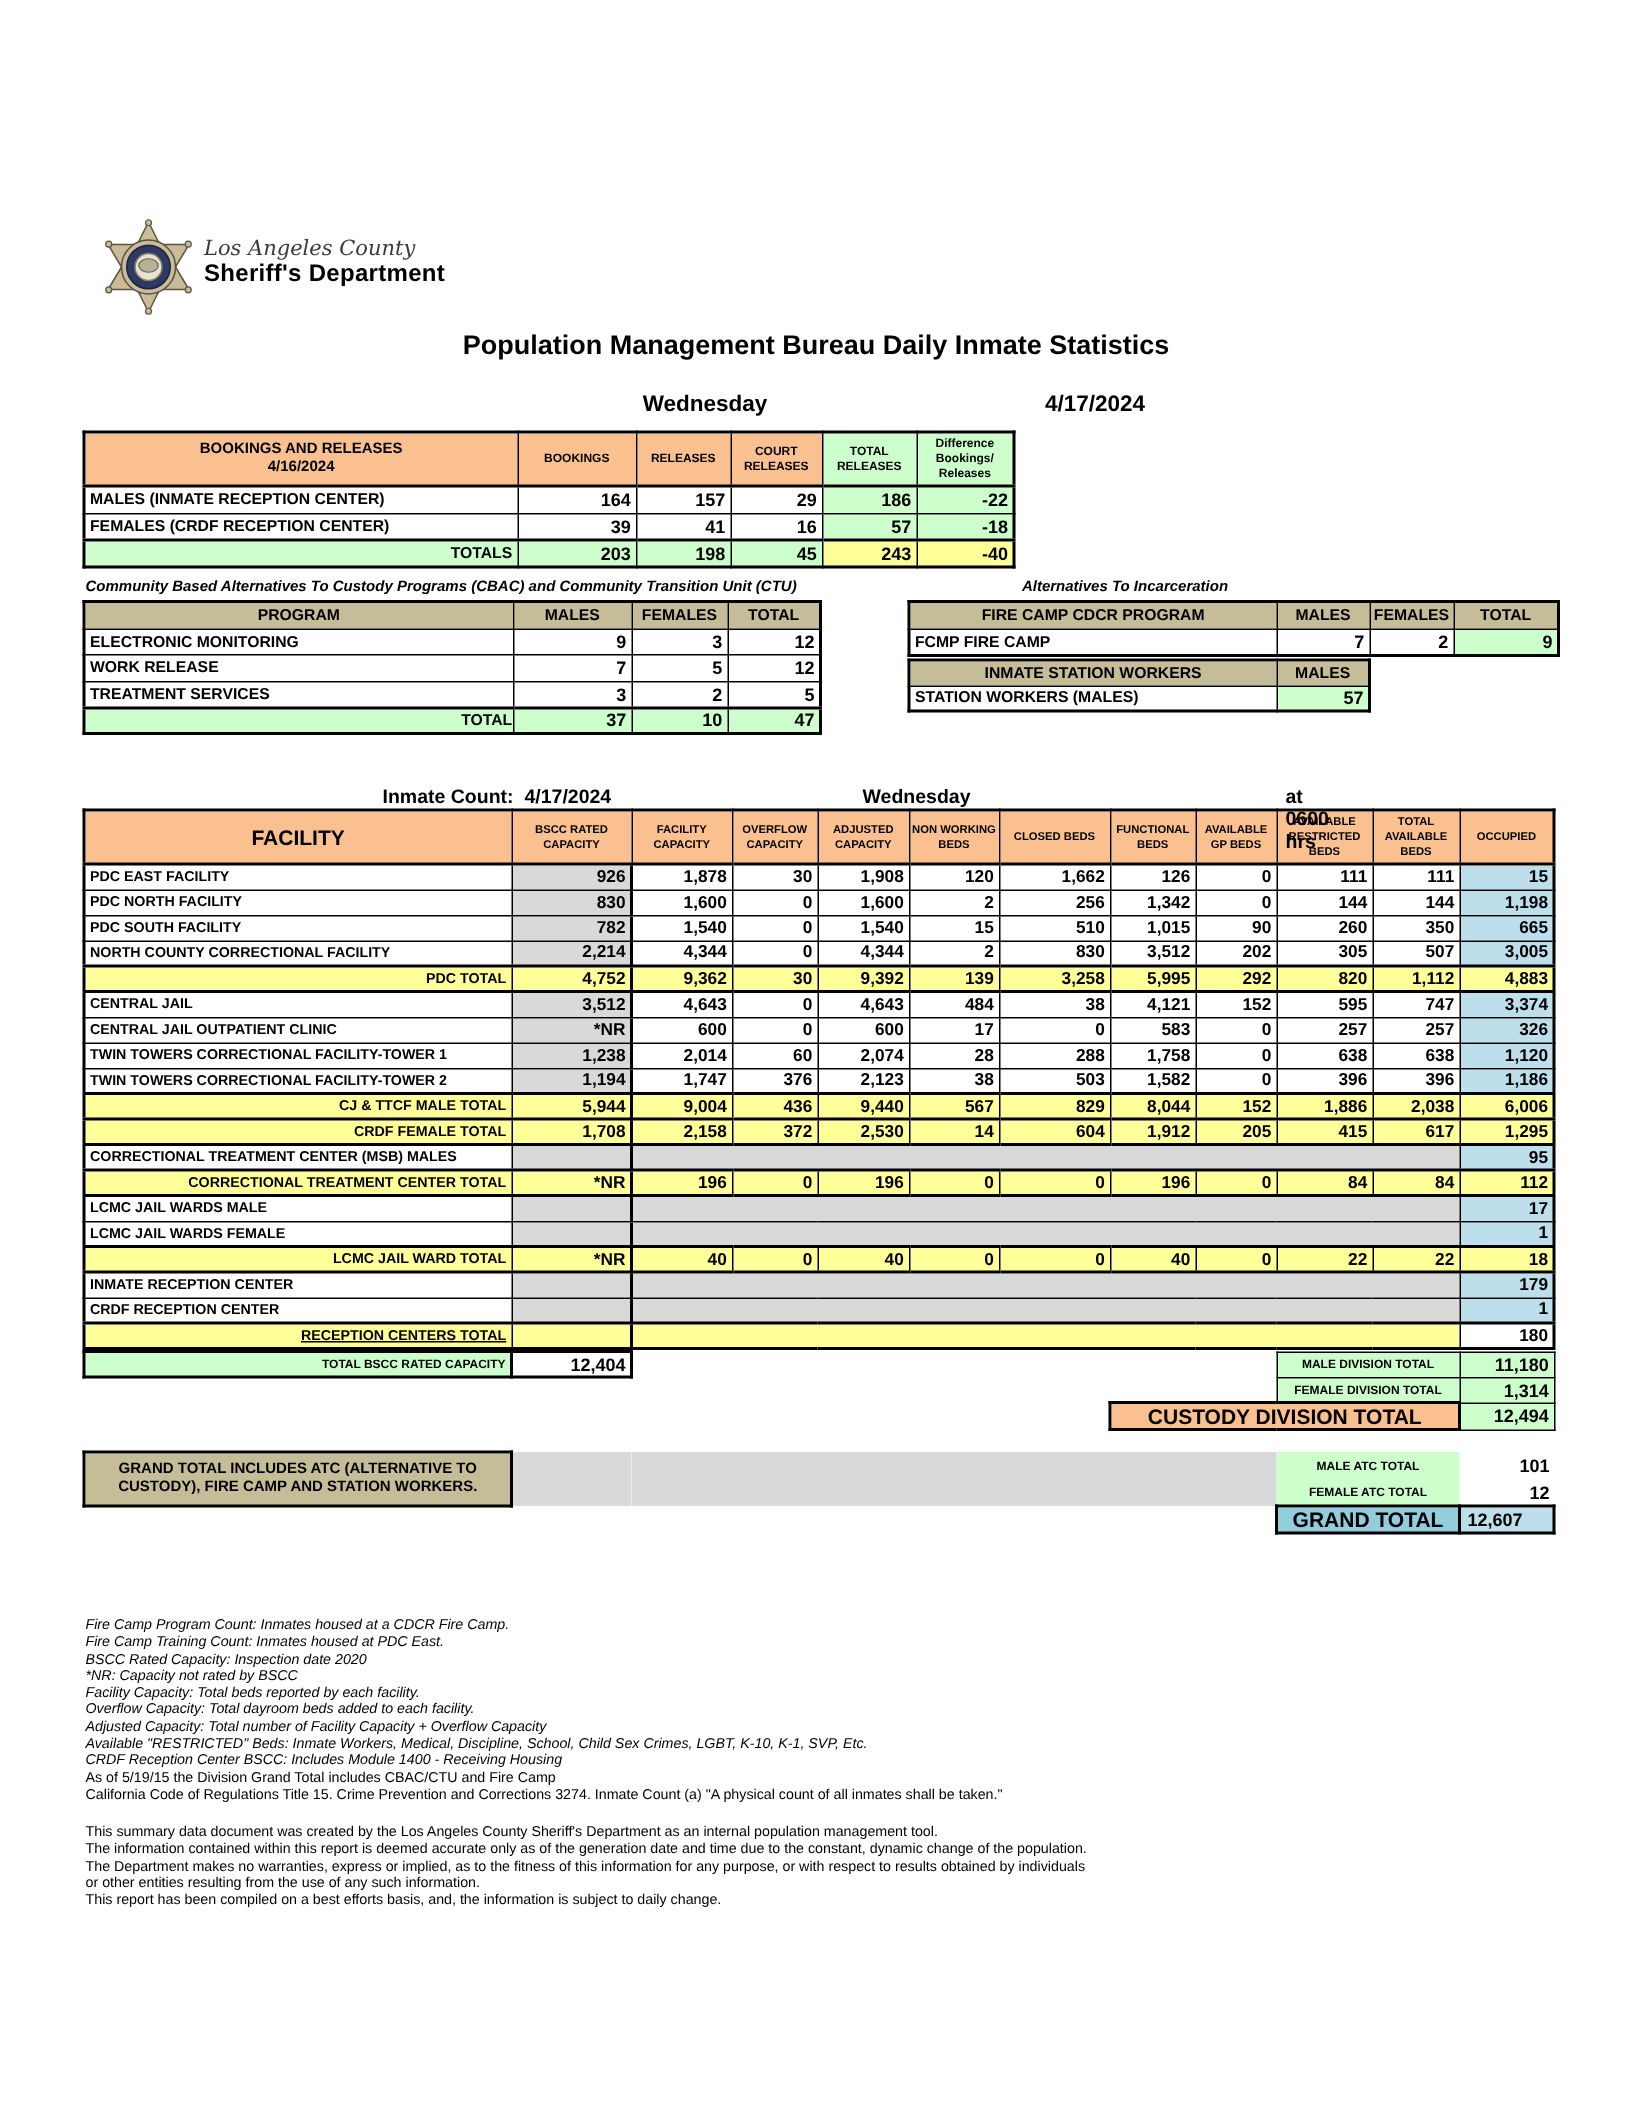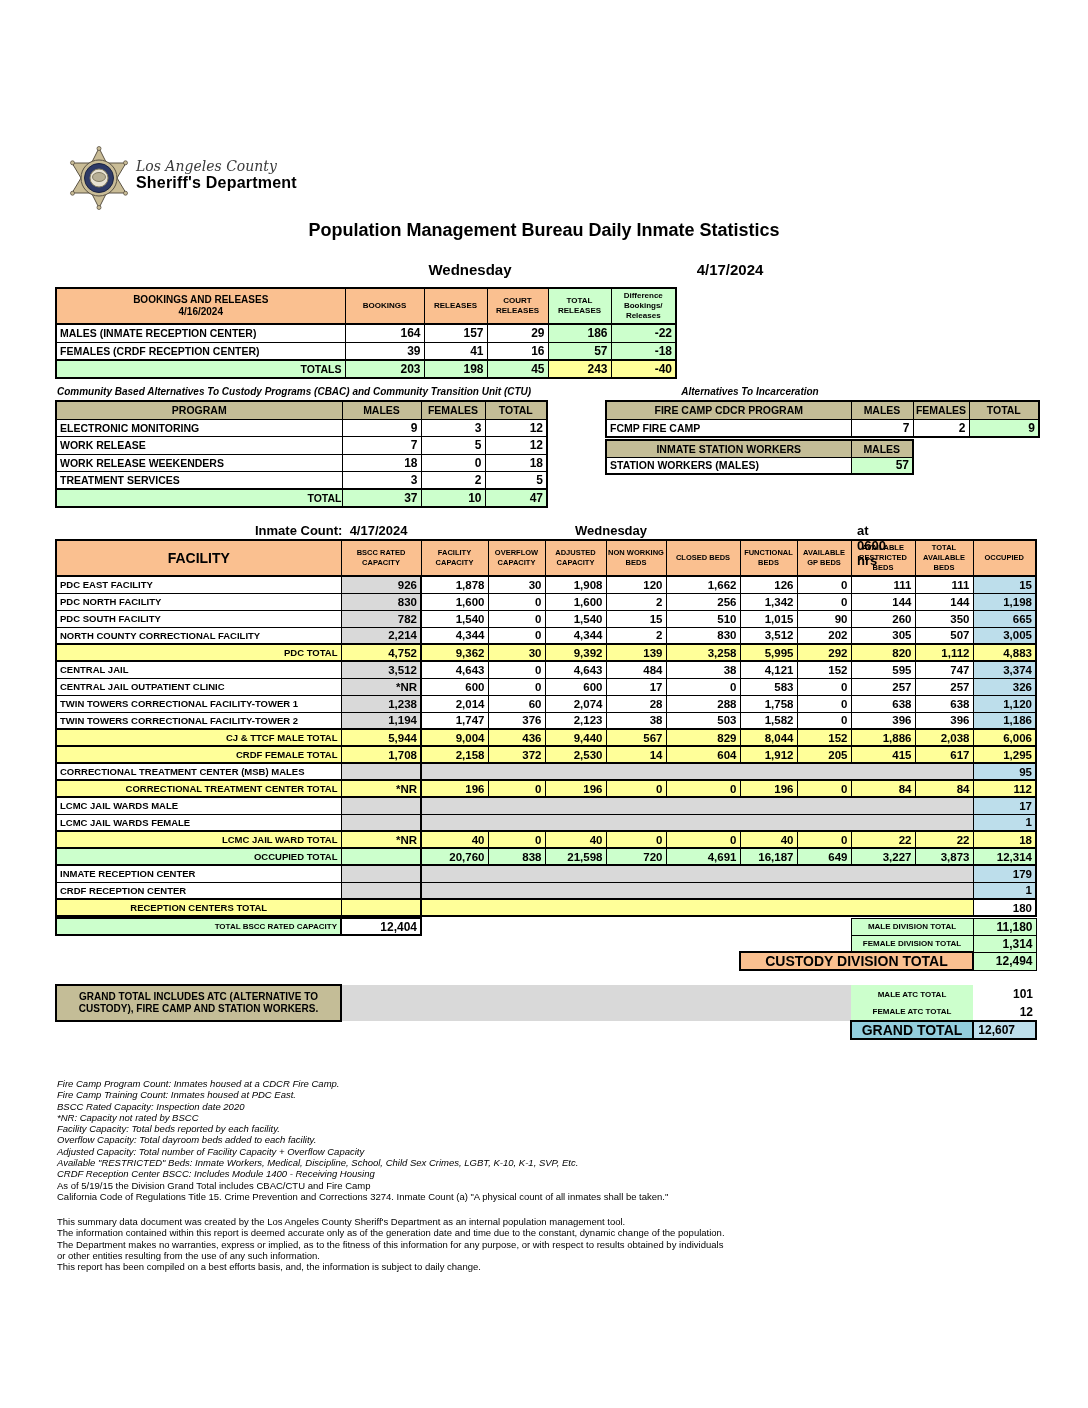--- a/index.html
+++ b/index.html
@@ -75,21 +75,21 @@
   .r-facility td.c0 { background:var(--light-gray); }
   .r-facility td.c10 { background:var(--pale-blue); }
   .r-total td { background:var(--pale-yellow); border-top:2px solid #000; border-bottom:2px solid #000; }
   .r-total td.lbl { text-align:right; padding-right:3px; }
   .r-grand td { background:var(--light-green); border-top:2px solid #000; border-bottom:2px solid #000; }
   .r-grand td.lbl { text-align:right; padding-right:3px; }
   .r-merged td.c0 { background:var(--light-gray); }
   .r-merged td.mcell { background:var(--light-gray); }
   .r-merged td.c10 { background:var(--pale-blue); }
   .r-merged_total td { background:var(--pale-yellow); border-top:2px solid #000; border-bottom:2px solid #000; }
-  .r-merged_total td.lbl { text-align:center; padding-right:3px; }
+  .r-merged_total td.lbl { text-align:right; padding-right:3px;text-decoration:underline; }
   .r-merged_total td.c10 { background:#fff; }
 
   
   .summary-tbl { width:980px; }
   .summary-tbl td { border:none; height:17px; }
   .summary-tbl td.b { border:1px solid #000; }
   .sum-lbl { background:var(--light-green); font-size:8px; font-weight:bold; text-align:right; padding-right:3px; border:2px solid #000 !important; }
   .sum-small { background:var(--light-green); font-size:8px; font-weight:bold; text-align:center; }
   .sum-val { background:var(--light-green); font-size:12px; font-weight:bold; text-align:right; padding-right:3px; }
   .sum-white { background:#fff; border:2px solid #000 !important; font-size:12px; font-weight:bold; text-align:right; padding-right:3px; }
@@ -215,26 +215,20 @@
           <td class="lbl">ELECTRONIC MONITORING</td>
           <td class="num">9</td>
           <td class="num">3</td>
           <td class="num">12</td>
         </tr>
         <tr>
           <td class="lbl">WORK RELEASE</td>
           <td class="num">7</td>
           <td class="num">5</td>
           <td class="num">12</td>
-        </tr>
-        <tr>
-          <td class="lbl">WORK RELEASE WEEKENDERS</td>
-          <td class="num">18</td>
-          <td class="num">0</td>
-          <td class="num">18</td>
         </tr>
         <tr>
           <td class="lbl">TREATMENT SERVICES</td>
           <td class="num">3</td>
           <td class="num">2</td>
           <td class="num">5</td>
         </tr>
         <tr class="tot">
           <td class="lbl">TOTAL</td>
           <td class="num">37</td>
@@ -520,34 +514,20 @@
             <td class="num c2">0</td>
             <td class="num c3">40</td>
             <td class="num c4">0</td>
             <td class="num c5">0</td>
             <td class="num c6">40</td>
             <td class="num c7">0</td>
             <td class="num c8">22</td>
             <td class="num c9">22</td>
             <td class="num c10">18</td>
           </tr>
-          <tr class="r-grand">
-            <td class="lbl">OCCUPIED TOTAL</td>
-            <td class="num c0"></td>
-            <td class="num c1">20,760</td>
-            <td class="num c2">838</td>
-            <td class="num c3">21,598</td>
-            <td class="num c4">720</td>
-            <td class="num c5">4,691</td>
-            <td class="num c6">16,187</td>
-            <td class="num c7">649</td>
-            <td class="num c8">3,227</td>
-            <td class="num c9">3,873</td>
-            <td class="num c10">12,314</td>
-          </tr>
           <tr class="r-merged">
             <td class="lbl">INMATE RECEPTION CENTER</td>
             <td class="num c0"></td>
             <td class="mcell" colspan="9"></td>
             <td class="num c10">179</td>
           </tr>
           <tr class="r-merged">
             <td class="lbl">CRDF RECEPTION CENTER</td>
             <td class="num c0"></td>
             <td class="mcell" colspan="9"></td>

